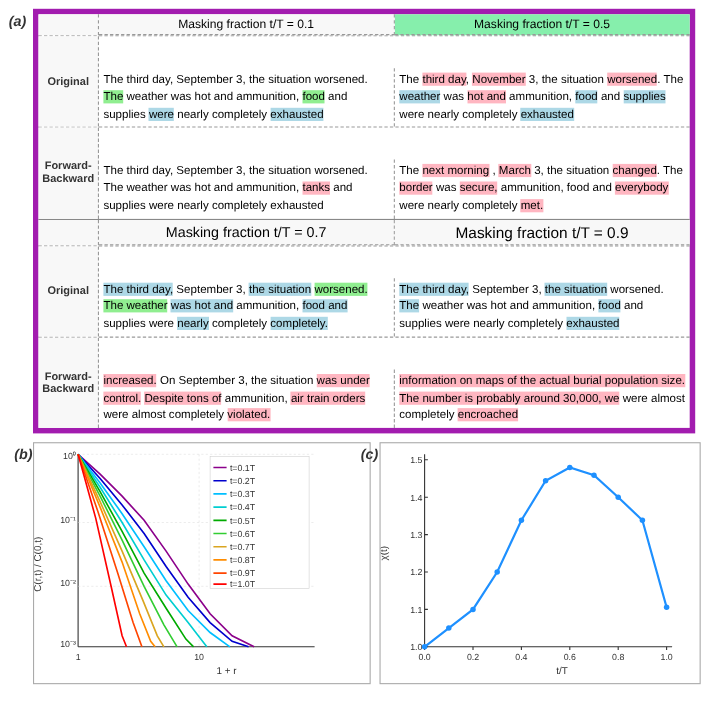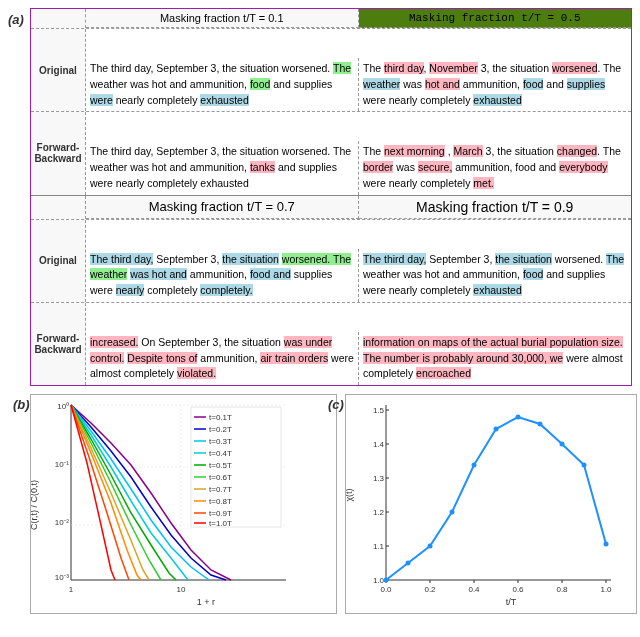--- a/index.html
+++ b/index.html
@@ -9,21 +9,21 @@
       width: 640px;
       min-height: 637px;
       font-size: 11px;
     }
     .main-container {
       width: 640px;
       padding: 8px;
     }
     
     .panel-a {
-      border: 1px solid #a21caf;
+      border: 5px solid #a21caf;
       margin-bottom: 8px;
       position: relative;
     }
     .masking-header {
       text-align: center;
       font-size: 11px;
       padding: 2px 0;
       border-bottom: 1px dashed #999;
       background: #f8f8f8;
       grid-column: span 1;
@@ -96,21 +96,21 @@
 
 <div class="main-container">
   <div class="wrapper">
     <span class="outer-label" style="position:absolute;left:0;top:4px;">(a)</span>
 
     <div class="panel-a">
 
       <div style="display:grid;grid-template-columns:55px 1fr 1fr;border-bottom:1px dashed #999;">
         <div style="background:#f8f8f8;border-right:1px dashed #999;"></div>
         <div class="masking-header" style="border-right:1px dashed #999;padding:3px 0;font-size:11px;text-align:center;background:#f8f8f8;">Masking fraction t/T = 0.1</div>
-        <div class="masking-header" style="padding:3px 0;font-size:11px;text-align:center;background:#4d7c0f;font-family:Liberation Mono, monospace;">Masking fraction t/T = 0.5</div>
+        <div class="masking-header" style="padding:3px 0;font-size:11px;text-align:center;background:#86efac;">Masking fraction t/T = 0.5</div>
       </div>
 
       <div class="cell-row">
         <div class="row-label">Original</div>
 
         <div class="text-content" style="border-right:1px dashed #999;">
           The third day, September 3, the situation worsened. <span class="hl-green">The</span> weather was hot and ammunition, <span class="hl-green">food</span> and supplies <span class="hl-blue">were</span> nearly completely <span class="hl-blue">exhausted</span>
         </div>
 
         <div class="text-content">

